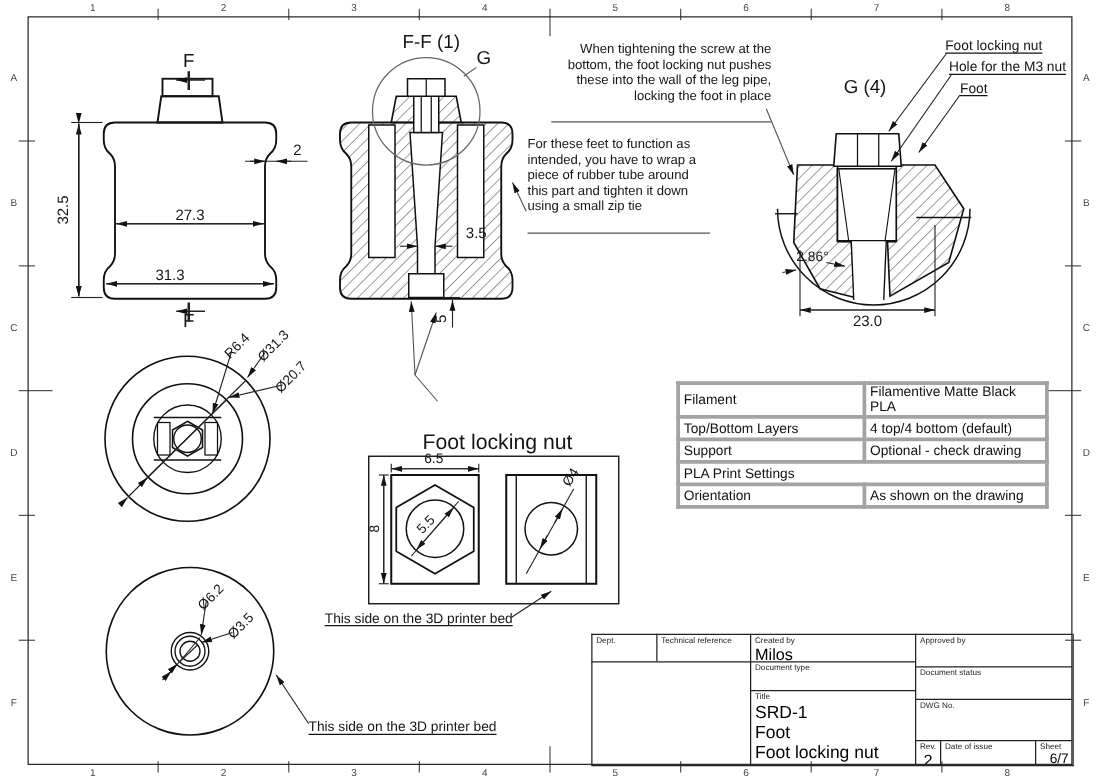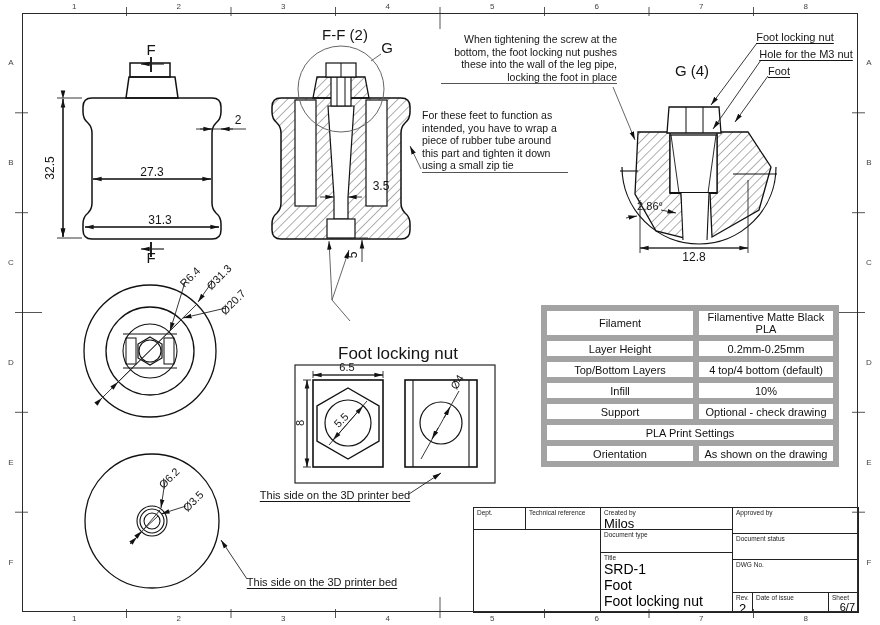--- a/index.html
+++ b/index.html
@@ -13,24 +13,24 @@
   .strip.v{top:13px;width:22px;height:599px;flex-direction:column;}
   .lbl{position:absolute;transform:translate(-50%,-50%);white-space:nowrap;font-size:11px;color:#151515;}
   .s12{font-size:12px;}
   .s15{font-size:15px;}
   .s17{font-size:17px;}
   .r90{transform:translate(-50%,-50%) rotate(-90deg);}
   .r45{transform:translate(-50%,-50%) rotate(-45deg);}
   .r55{transform:translate(-50%,-50%) rotate(-58deg);}
   .und{text-decoration:underline;text-underline-offset:2px;}
   .note{position:absolute;font-size:10.5px;line-height:12.6px;color:#151515;
-        border-bottom:1px solid #555;padding-bottom:0;}
+        border-bottom:1px solid #555;padding-bottom:14px;}
   .ps-table{position:absolute;left:541px;top:305px;width:298px;border-collapse:collapse;
             font-size:11px;color:#111;}
-  .ps-table td{border:6px solid #a3a3a3;text-align:center;height:15px;padding:0 3px;}
+  .ps-table td{border:3px solid #a3a3a3;height:15px;padding:0 3px;}
   .ps-table{border:1.5px solid #222;}
   .tb{position:absolute;left:473px;top:507px;width:385px;height:105px;font-size:6.5px;color:#222;}
   .tb .cell{position:absolute;border-top:1px solid #222;border-left:1px solid #222;
             box-sizing:border-box;padding:1px 3px;overflow:hidden;}
   .tb .big{font-size:14px;line-height:16px;color:#000;}
   .tb .val{font-size:13px;color:#000;}
 </style>
 </head>
 <body>
 
@@ -258,34 +258,34 @@
       <line x1="350" y1="321" x2="332" y2="300"></line>
       <line x1="332" y1="300" x2="329" y2="241" marker-end="url(#ah)"></line>
       <line x1="332" y1="300" x2="349" y2="250" marker-end="url(#ah)"></line>
     </g>
   </svg>
 
   <div class="lbl s15" style="left:151px;top:49px;">F</div>
   <div class="lbl s15" style="left:151px;top:257px;">F</div>
   <div class="lbl s12 r90" style="left:50px;top:168px;">32.5</div>
   <div class="lbl s12" style="left:152px;top:172px;">27.3</div>
-  <div class="lbl s12" style="left:160px;top:220px;text-align:right;">31.3</div>
+  <div class="lbl s12" style="left:136px;top:220px;text-align:right;">31.3</div>
   <div class="lbl s12" style="left:238px;top:120px;">2</div>
 
-  <div class="lbl s15" style="left:345px;top:34px;">F-F (2)</div>
+  <div class="lbl s15" style="left:345px;top:34px;">F-F (1)</div>
   <div class="lbl s15" style="left:387px;top:47px;">G</div>
   <div class="lbl s12" style="left:375px;top:186px;padding-left:12px;">3.5</div>
   <div class="lbl s12 r90" style="left:353px;top:255px;">5</div>
 
   <div class="lbl s15" style="left:692px;top:70px;">G (4)</div>
   <div class="lbl und" style="left:795px;top:37px;">Foot locking nut</div>
   <div class="lbl und" style="left:806px;top:54px;">Hole for the M3 nut</div>
   <div class="lbl und" style="left:779px;top:71px;">Foot</div>
   <div class="lbl" style="left:650px;top:206px;">2.86°</div>
-  <div class="lbl s12" style="left:694px;top:257px;">12.8</div>
+  <div class="lbl s12" style="left:694px;top:257px;">23.0</div>
 
   <div class="lbl r45" style="left:190px;top:277px;">R6.4</div>
   <div class="lbl r45" style="left:219px;top:277px;">Ø31.3</div>
   <div class="lbl r45" style="left:233px;top:302px;">Ø20.7</div>
 
   <div class="lbl r45" style="left:169px;top:478px;">Ø6.2</div>
   <div class="lbl r45" style="left:193px;top:501px;">Ø3.5</div>
   <div class="lbl und" style="left:322px;top:582px;">This side on the 3D printer bed</div>
 
   <div class="lbl s17" style="left:398px;top:354px;">Foot locking nut</div>
@@ -298,30 +298,22 @@
   <div class="note" style="left:441px;top:33px;width:176px;text-align:right;">When tightening the screw at the bottom, the foot locking nut pushes these into the wall of the leg pipe, locking the foot in place</div>
   <div class="note" style="left:422px;top:109px;width:146px;">For these feet to function as intended, you have to wrap a piece of rubber tube around this part and tighten it down using a small zip tie</div>
 
   <table class="ps-table">
     <tbody>
       <tr>
           <td style="width:140px;">Filament</td>
           <td>Filamentive Matte Black PLA</td>
         </tr>
       <tr>
-          <td>Layer Height</td>
-          <td>0.2mm-0.25mm</td>
-        </tr>
-      <tr>
           <td>Top/Bottom Layers</td>
           <td>4 top/4 bottom (default)</td>
-        </tr>
-      <tr>
-          <td>Infill</td>
-          <td>10%</td>
         </tr>
       <tr>
           <td>Support</td>
           <td>Optional - check drawing</td>
         </tr>
       <tr>
           <td colspan="2">PLA Print Settings</td>
         </tr>
       <tr>
           <td>Orientation</td>

